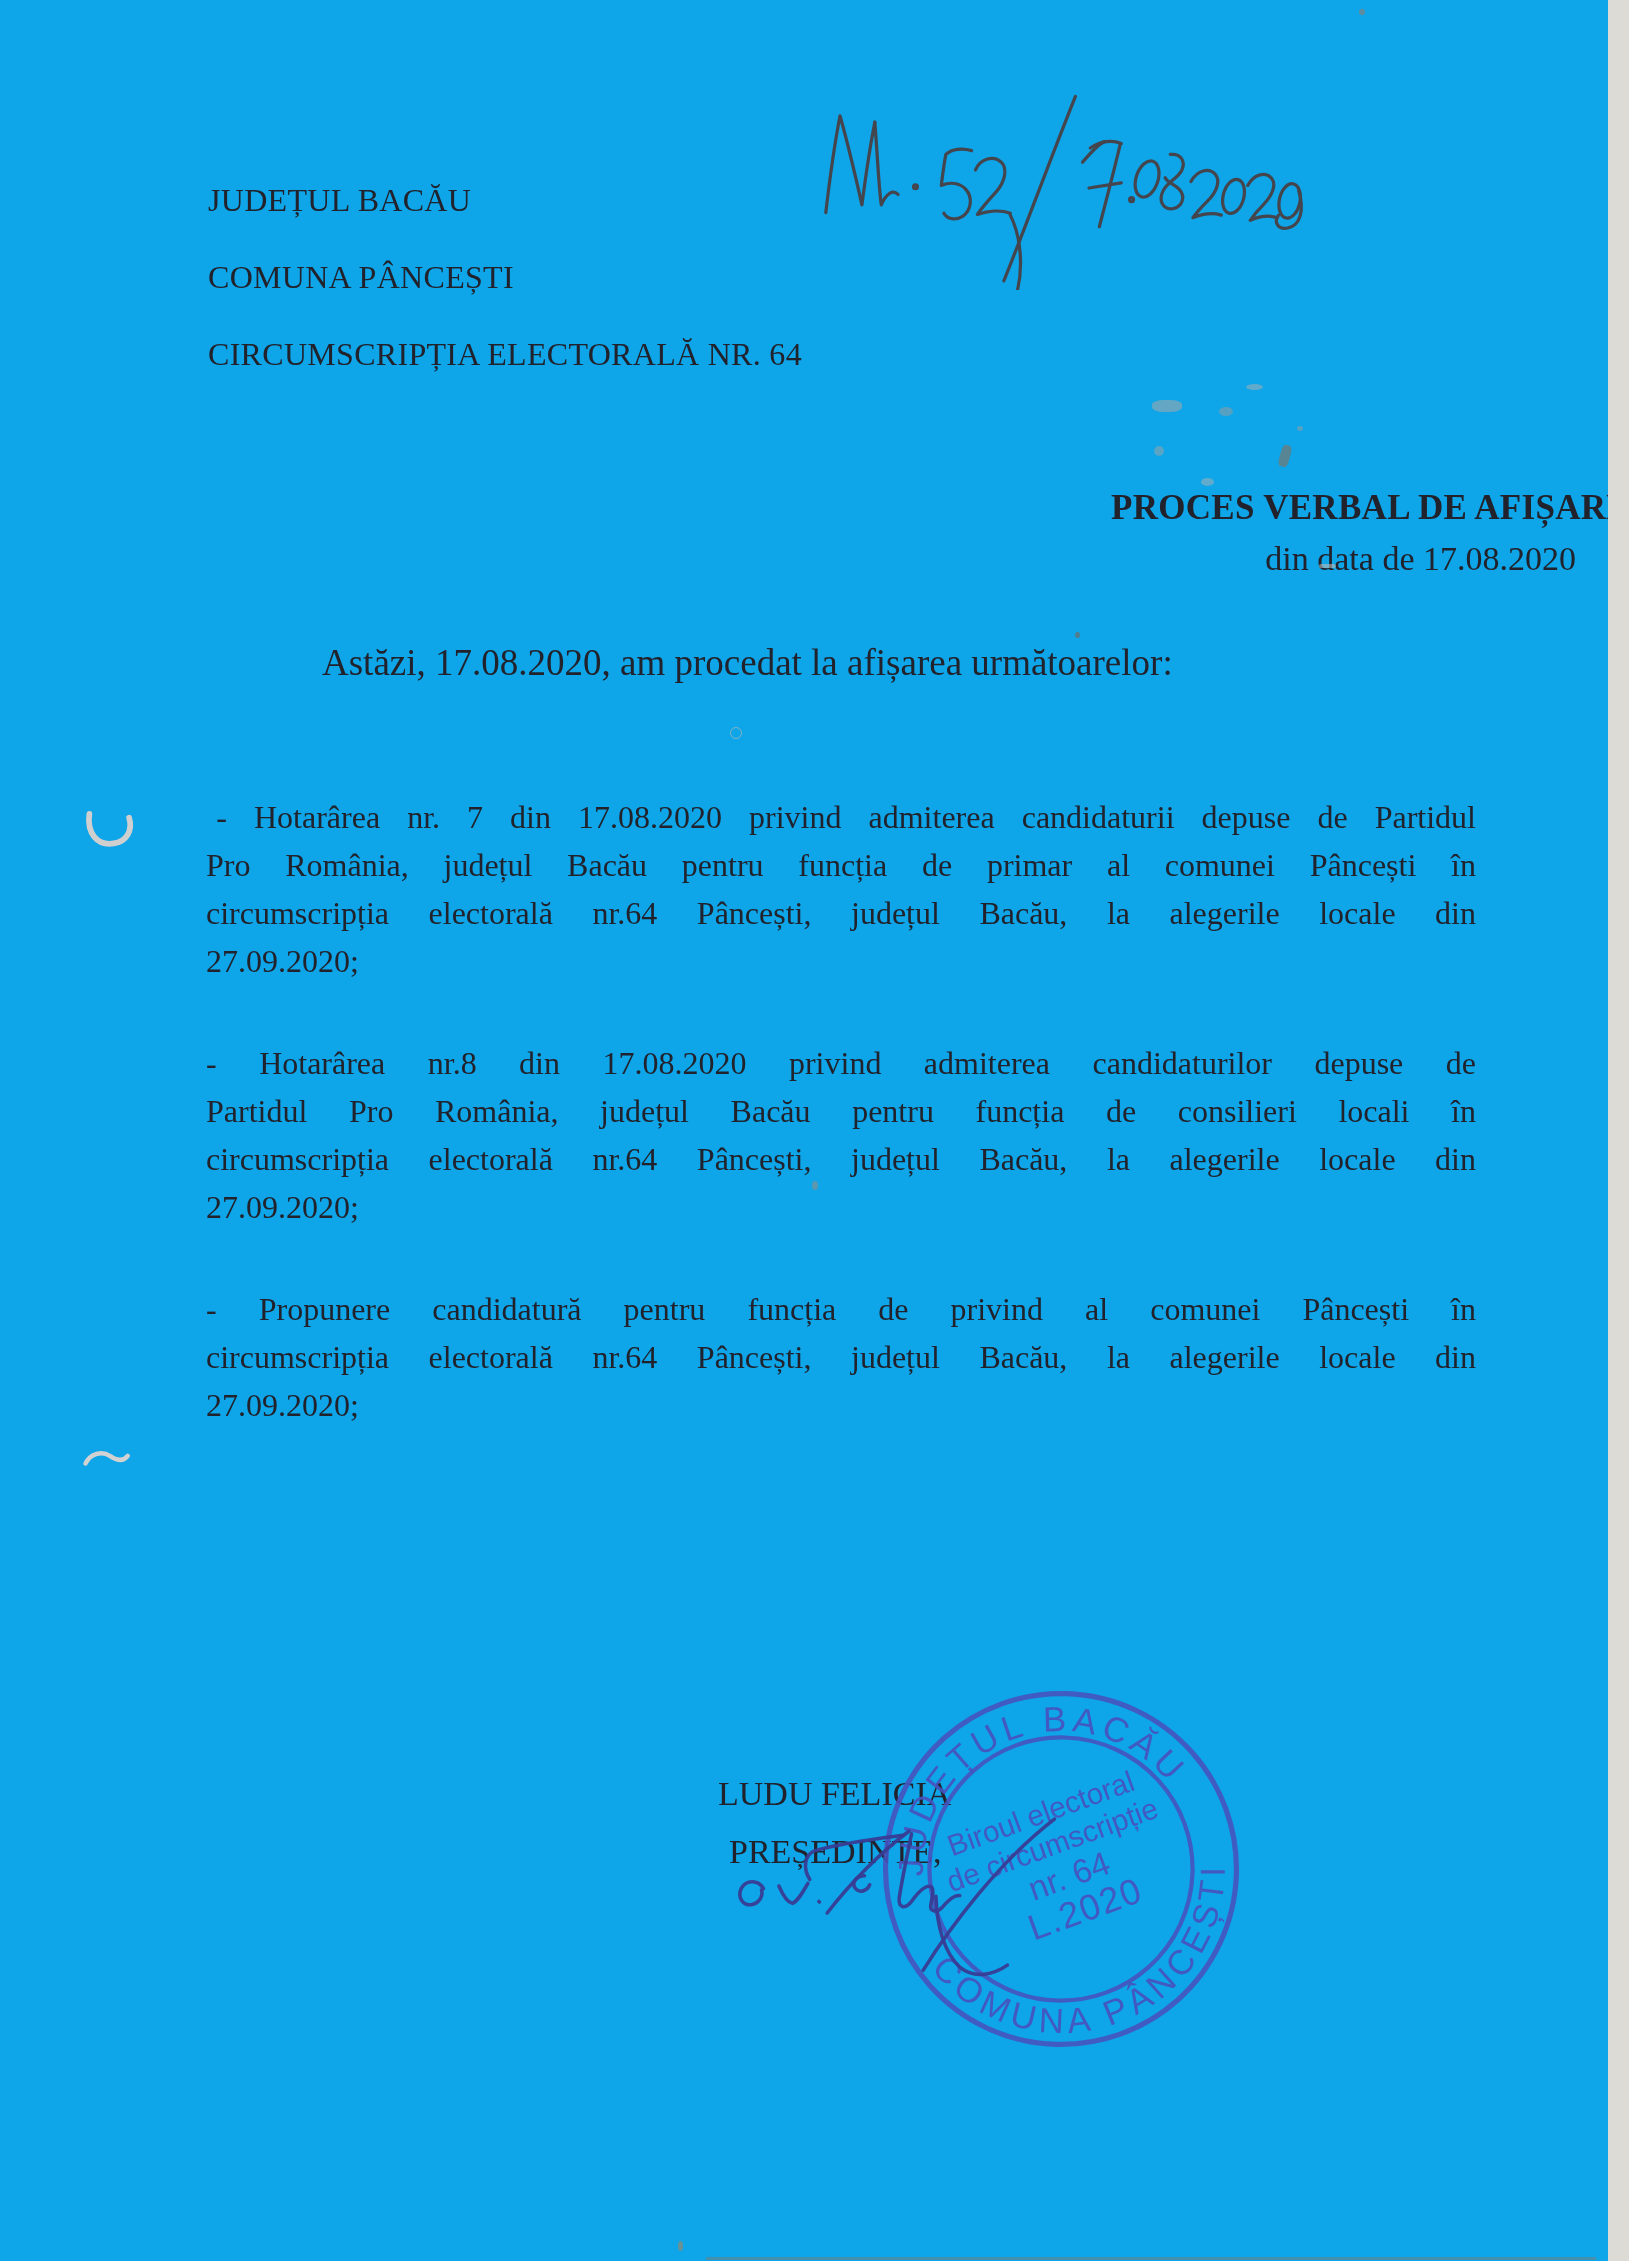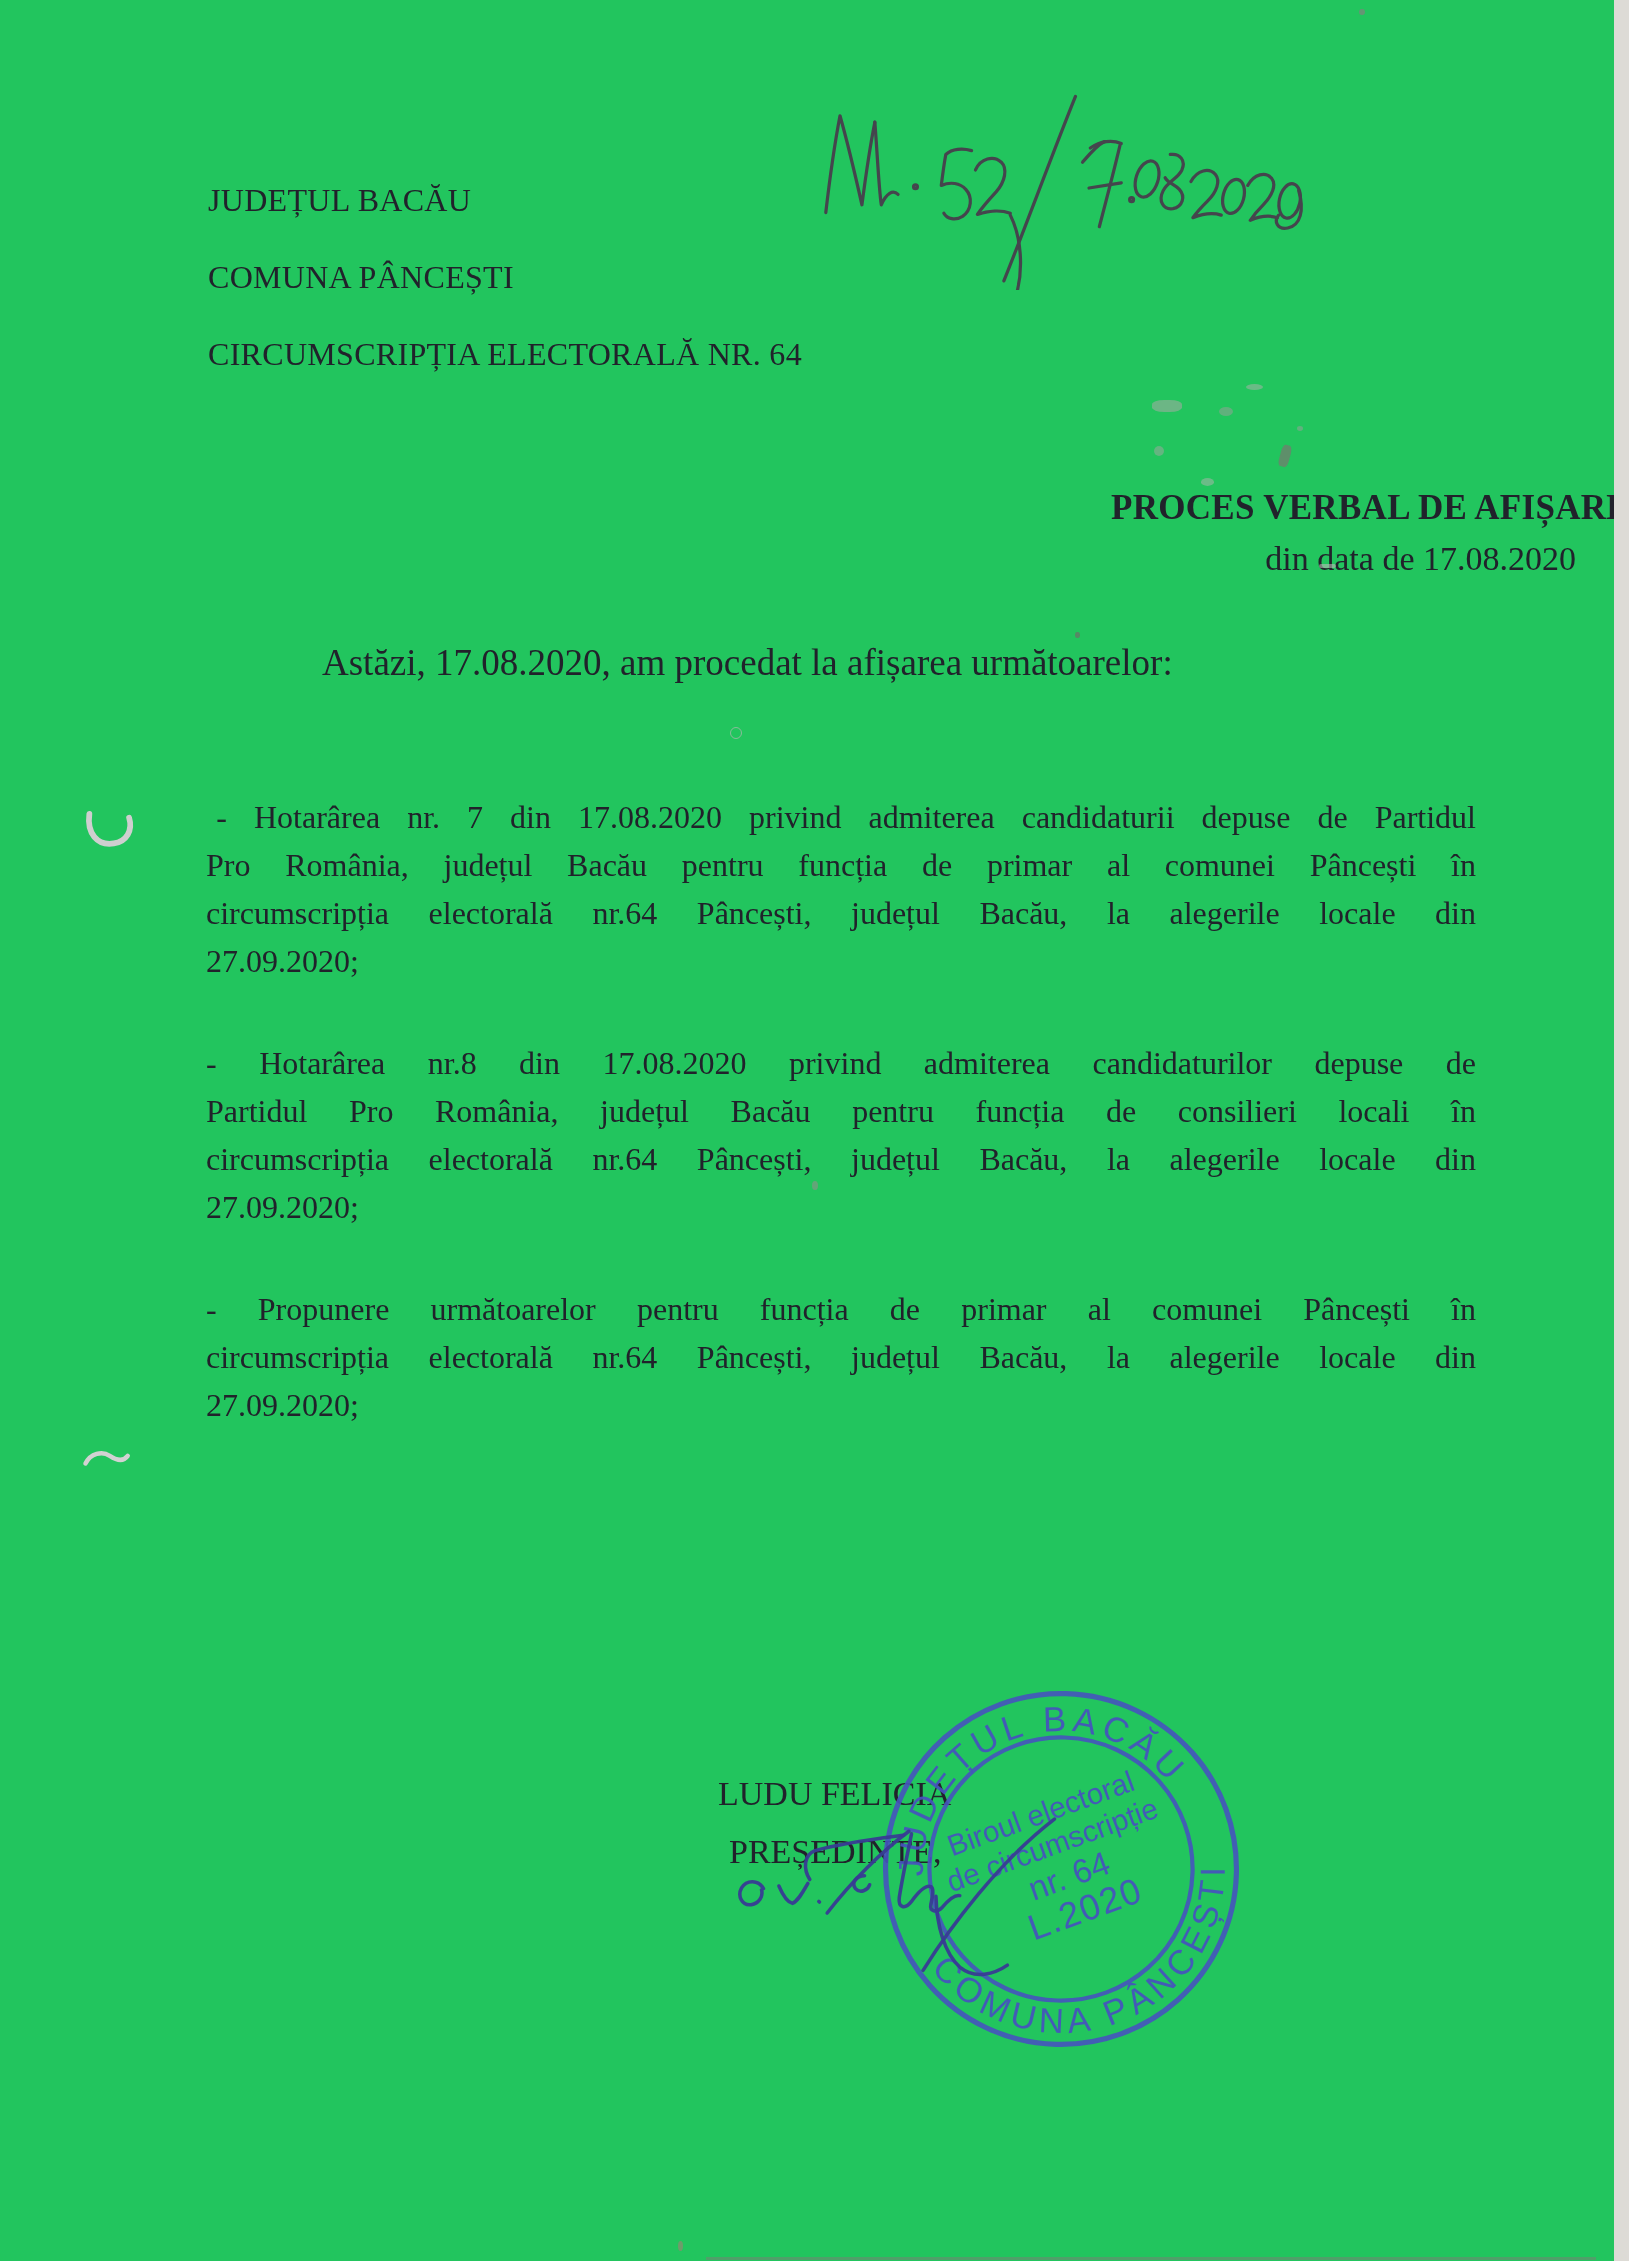--- a/index.html
+++ b/index.html
@@ -1,21 +1,20 @@
 <!DOCTYPE html>
 <html style="font-size:10.3px"><head>
 <meta charset="utf-8">
 <style>
   html,body { margin:0; padding:0; background:#dddbd6; }
   .page {
     position:relative; width:1608px; height:2261px;
-    background:#22c55e; overflow:hidden;
+    background:#0ea5e9; overflow:hidden;
     font-family:"Liberation Serif", serif;
     color:#21222b;
-    padding-left:6px;
   }
   
   .header { position:absolute; left:208px; top:162px; font-size:32px; line-height:77px; letter-spacing:0.3px; white-space:nowrap; }
   .title-block { position:absolute; left:0; top:480px; width:1630px; text-align:right; }
   .title-main { font-size:35px; font-weight:bold; line-height:55px; letter-spacing:0.3px; }
   .title-sub  { font-size:34px; line-height:48px; transform:translateX(-54px); }
   .intro { position:absolute; left:322px; top:639px; font-size:37px; line-height:48px; white-space:nowrap; }
   .body-block { position:absolute; left:206px; top:745px; width:1270px; font-size:32px; line-height:48px;margin-top:48px; }
   .para { margin:0 0 54px 0; }
   .para .line { text-align:justify; text-align-last:justify; }
@@ -85,21 +84,21 @@
       <div class="line">circumscripția electorală nr.64 Pâncești, județul Bacău, la alegerile locale din</div>
       <div class="line">27.09.2020;</div>
     </div>
     <div class="para">
       <div class="line">- Hotarârea nr.8 din 17.08.2020 privind admiterea candidaturilor depuse de</div>
       <div class="line">Partidul Pro România, județul Bacău pentru funcția de consilieri locali în</div>
       <div class="line">circumscripția electorală nr.64 Pâncești, județul Bacău, la alegerile locale din</div>
       <div class="line">27.09.2020;</div>
     </div>
     <div class="para">
-      <div class="line">- Propunere următoarelor pentru funcția de primar al comunei Pâncești în</div>
+      <div class="line">- Propunere candidatură pentru funcția de privind al comunei Pâncești în</div>
       <div class="line">circumscripția electorală nr.64 Pâncești, județul Bacău, la alegerile locale din</div>
       <div class="line">27.09.2020;</div>
     </div>
   </div>
 
   <div class="sig-role">PREȘEDINTE,</div>
   <div class="sig-name">LUDU FELICIA</div>
 
   <svg class="stamp-svg" width="516" height="516" viewBox="0 0 800 800">
     <g transform="translate(400,400) rotate(-20)" fill="#4653be" stroke="#4653be">

